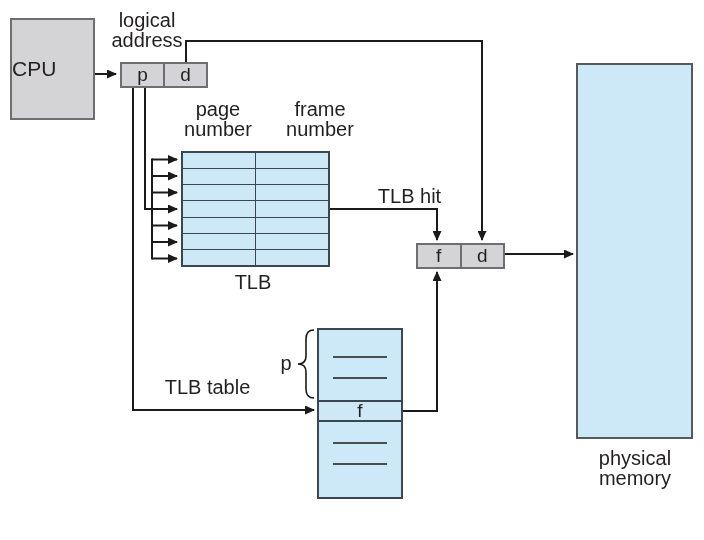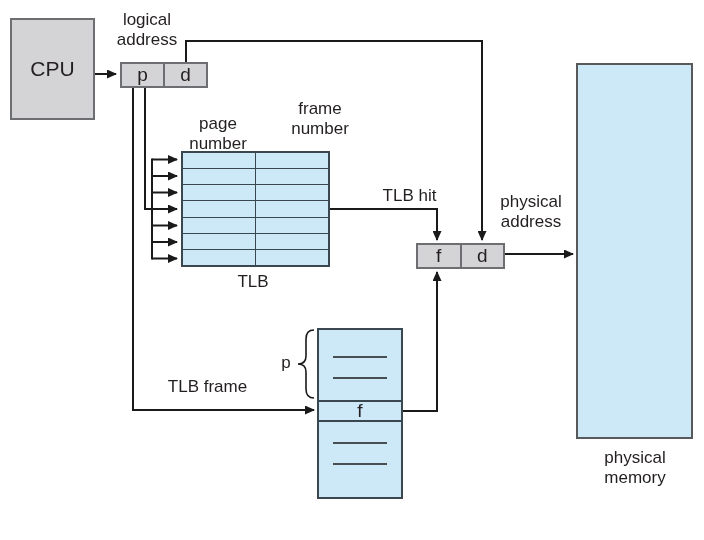--- a/index.html
+++ b/index.html
@@ -20,21 +20,21 @@
   
   .graybox {
     position: absolute;
     background: #d4d4d6;
     border: 2px solid #6d6e71;
     box-sizing: border-box;
     display: flex;
   }
   .cpu-box {
     left: 10px; top: 18px; width: 85px; height: 102px;
-    align-items: center; justify-content: center;
+    align-items: center; 
     font-size: 21px;
   }
   .addr-box { height: 26px; font-size: 19px; }
   .la-box { left: 120px; top: 62px; width: 88px; }
   .pa-box { left: 416px; top: 243px; width: 89px; }
   .addr-cell {
     flex: 1;
     display: flex; align-items: center; justify-content: center;
     box-sizing: border-box;
   }
@@ -71,27 +71,27 @@
     font-size: 19px;
   }
   .phys-mem {
     left: 576px; top: 63px; width: 117px; height: 376px;
     border: 2px solid #58595b;
   }
 
   
   .lbl {
     position: absolute;
-    font-size: 17px;
+    font-size: 20px;
     line-height: 20px;
     text-align: center;
     white-space: pre-line;
   }
   .lbl-logical   { left: 105px; top: 10px;  width: 84px; }
-  .lbl-pagenum   { left: 183px; top: 114px;  width: 70px; }
+  .lbl-pagenum   { left: 183px; top: 99px;  width: 70px; }
   .lbl-framenum  { left: 257px; top: 99px;  width: 72px; margin-left: 27px; }
   .lbl-tlb       { left: 218px; top: 272px; width: 70px; }
   .lbl-tlbhit    { left: 330px; top: 186px; width: 95px; text-align: center; padding-left: 32px; }
   .lbl-tlbmiss   { left: 160px; top: 377px; width: 95px; text-align: center; }
   .lbl-physaddr  { left: 490px; top: 192px; width: 82px; }
   .lbl-pagetable { left: 305px; top: 507px; width: 110px; }
   .lbl-physmem   { left: 590px; top: 448px; width: 90px; }
   .lbl-pbrace    { left: 276px; top: 353px; width: 20px; }
 
   svg .wire {
@@ -208,19 +208,18 @@
 
     <path class="wire thin" d="M314,330 Q306,330 306,339 L306,356 Q306,364 298,364 Q306,364 306,372 L306,389 Q306,398 314,398"></path>
   </svg>
 
   <div class="labels">
     <div class="lbl lbl-logical">logical address</div>
     <div class="lbl lbl-pagenum">page number</div>
     <div class="lbl lbl-framenum">frame number</div>
     <div class="lbl lbl-tlb">TLB</div>
     <div class="lbl lbl-tlbhit">TLB hit</div>
-    <div class="lbl lbl-tlbmiss">TLB frame</div>
-    <div class="lbl lbl-physaddr">physical address</div>
+    <div class="lbl lbl-tlbmiss">TLB table</div>
     <div class="lbl lbl-physmem">physical memory</div>
     <div class="lbl lbl-pbrace">p</div>
   </div>
 
 </div>
 
 </body></html>

